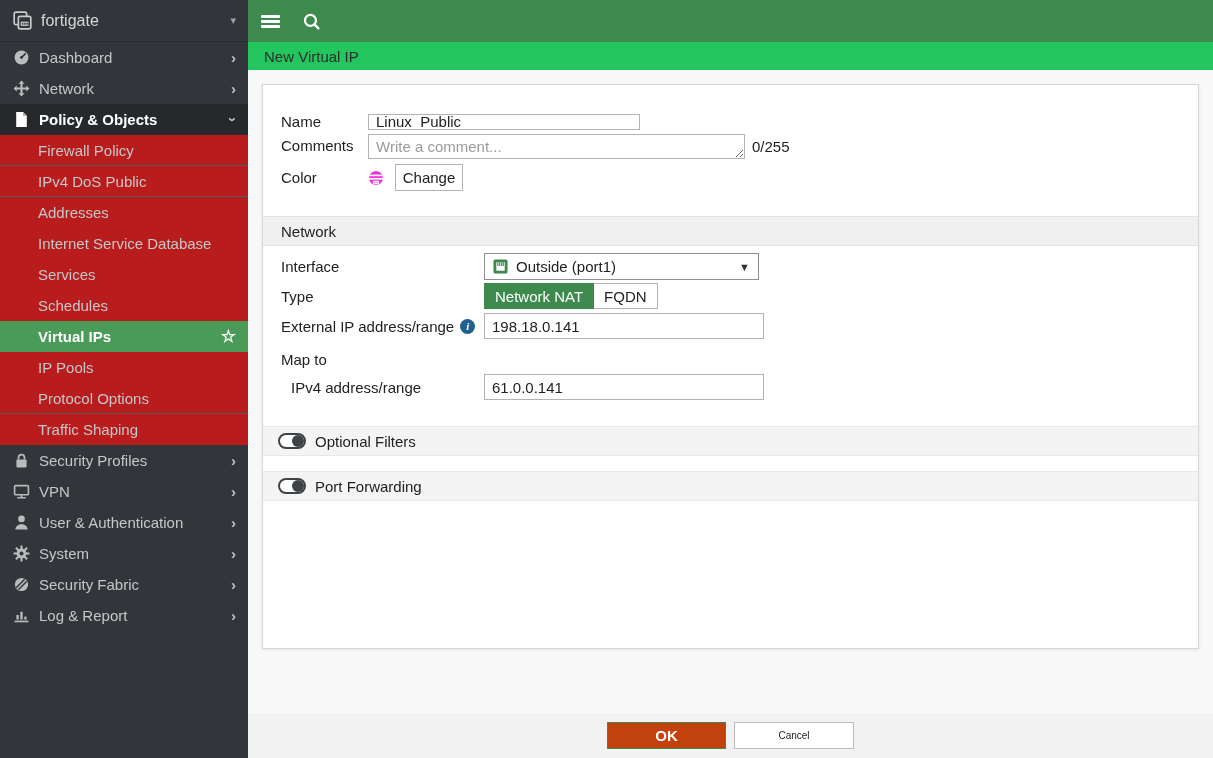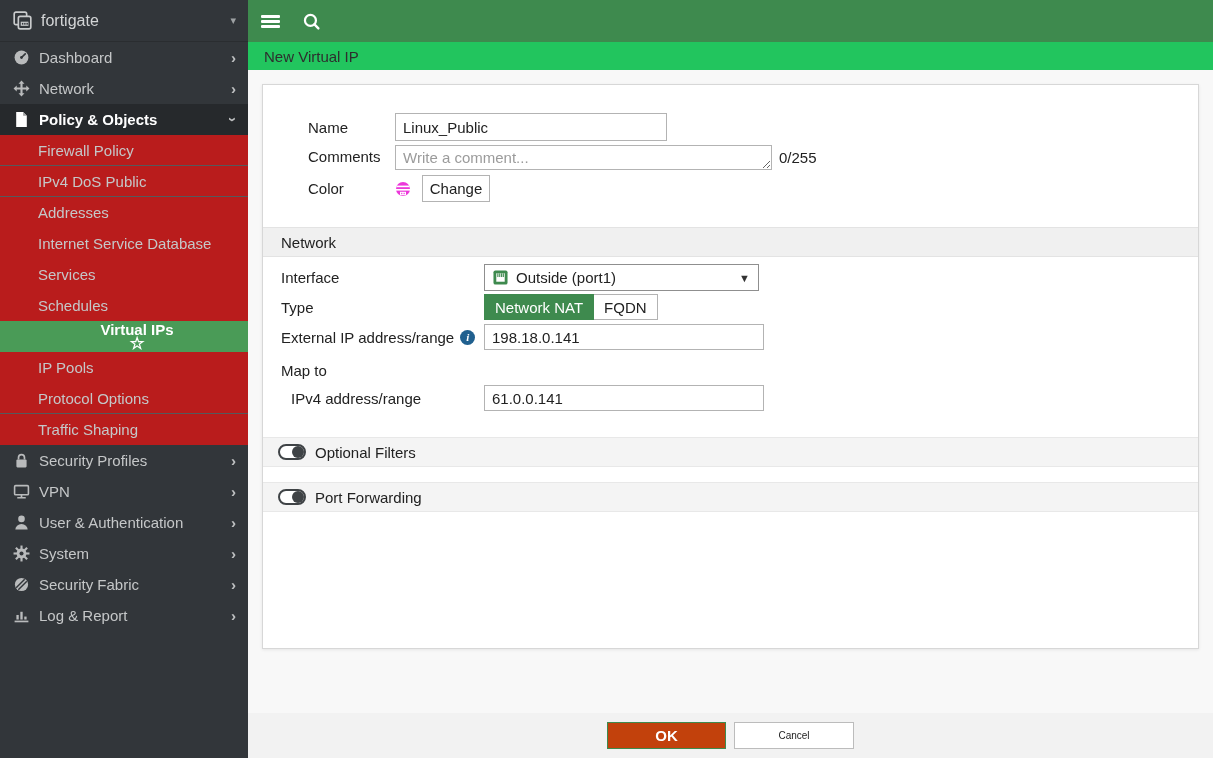--- a/index.html
+++ b/index.html
@@ -19,47 +19,47 @@
   .logo-caret { color:#9ea1a3; font-size:11px; }
   .nav-item { height:31px; display:flex; align-items:center; padding:0 12px 0 13px;
               color:#c5c7c8; font-size:15px; cursor:pointer; }
   .nav-item .nav-icon { width:17px; height:17px; margin-right:9px; flex:none; }
   .nav-item .nav-label { flex:1; white-space:nowrap; overflow:hidden; }
   .nav-item .chev { color:#bfc1c2; font-size:15px; font-weight:bold; }
   .chev.down { display:inline-block; transform:rotate(90deg); }
   .nav-item.expanded { background:#26292c; color:#ffffff; font-weight:bold; }
   .nav-item.sub { background:#b91c1c; padding-left:38px; }
   .nav-item.sub.group-end { border-bottom:1px solid #55595c; }
-  .nav-item.selected { background:#4a9b57; color:#fff; font-weight:bold;flex-direction:column; }
+  .nav-item.selected { background:#4a9b57; color:#fff; font-weight:bold; }
   .star { font-size:17px; color:#fff; line-height:1; }
 
   
   #topbar { position:absolute; left:248px; top:0; right:0; height:42px; background:#3e8a4e; }
   .tb-inner { height:100%; display:flex; align-items:center; gap:22px; padding-left:13px; }
   .hamburger { width:19px; height:13px; display:flex; flex-direction:column;
                justify-content:space-between; cursor:pointer; }
   .hamburger span { display:block; height:3px; background:#fff; border-radius:1px; }
   .search-btn { cursor:pointer; display:flex; }
   #breadcrumb { position:absolute; left:248px; top:42px; right:0; height:28px;
                 background:#22c55e; display:flex; align-items:center; padding-left:16px;
                 font-size:15px; color:#2e2e2e; }
 
   
   #content { position:absolute; left:248px; top:70px; right:0; bottom:0; background:#f8f8f8; }
   #card { position:absolute; left:14px; top:14px; width:937px; height:565px;
           background:#fff; border:1px solid #d7d7d7; box-shadow:0 1px 3px rgba(0,0,0,.08); }
 
   .frow { display:flex; align-items:center; margin-left:18px; font-size:15px; color:#222; }
-  .lbl  { width:87px; flex:none;margin-left:27px; }
+  .lbl  { width:87px; flex:none; }
   .lbl2 { width:203px; flex:none; display:flex; align-items:center; gap:6px; }
   input[type=text], textarea {
     font-family:"Liberation Sans", sans-serif; font-size:15px; color:#222;
     border:1px solid #b3b3b3; background:#fff; padding:0 7px; outline:none;
   }
-  .name-input { width:272px; height:28px; }
+  .name-input { width:272px; height:16px; }
   .comment-box { width:377px; height:25px; padding-top:3px; resize:both;
                  overflow:hidden; line-height:17px; }
   .comment-box::placeholder { color:#9b9b9b; }
   .counter { margin-left:7px; align-self:flex-end; margin-bottom:4px; color:#222; }
   .swatch { width:16px; height:16px; display:flex; cursor:pointer; }
   .btn-change { margin-left:11px; height:27px; width:68px; background:#fff;
                 border:1px solid #b3b3b3; font-size:15px; color:#222; cursor:pointer;
                 font-family:"Liberation Sans", sans-serif; }
 
   .section-hdr { margin-top:25px; height:30px; background:#f0f0f0;

